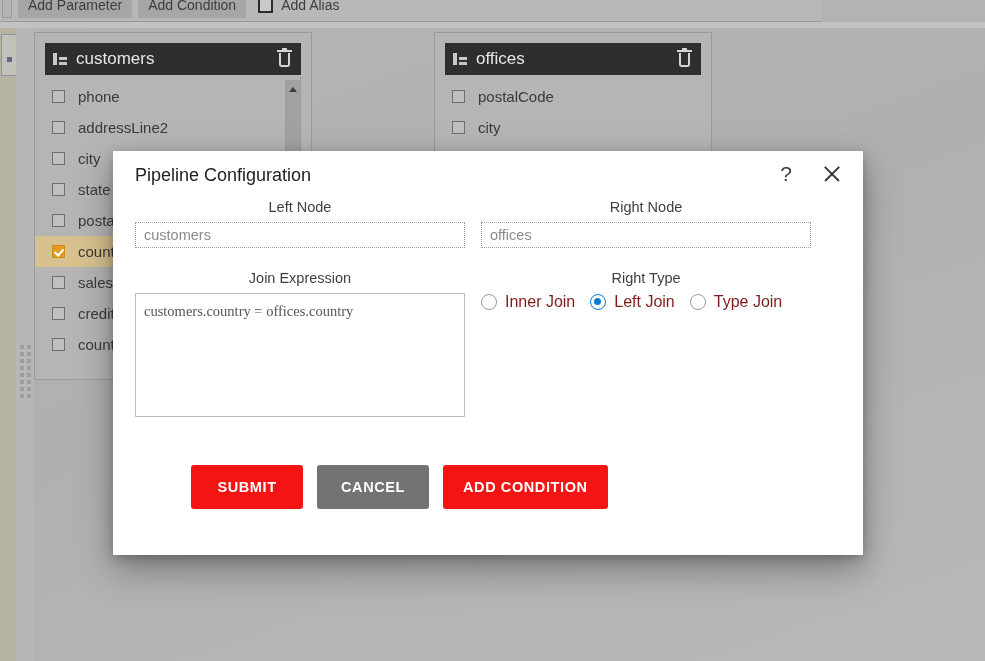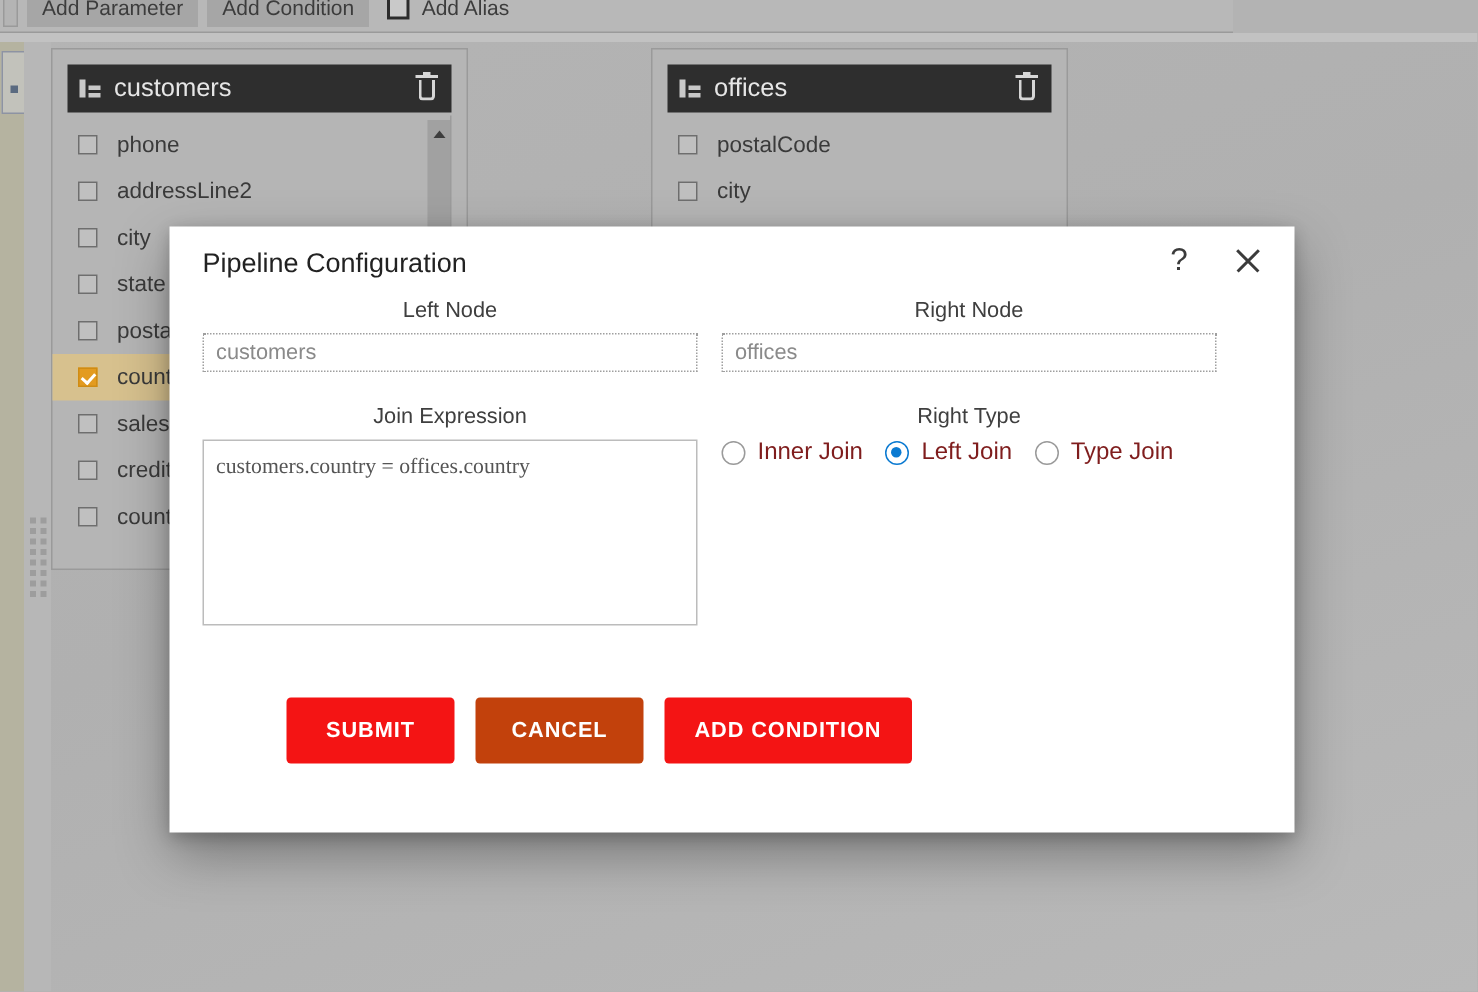--- a/index.html
+++ b/index.html
@@ -249,21 +249,21 @@
   .btn {
     height: 44px; border: none; border-radius: 3px;
     color: #ffffff; font-weight: bold; font-size: 14.5px;
     letter-spacing: 0.6px;
     font-family: "Liberation Sans", sans-serif;
     cursor: pointer;
     padding: 0 20px;
     min-width: 112px;
   }
   .btn-primary { background: #f41414; }
-  .btn-muted   { background: #c2410c; }
+  .btn-muted   { background: #737373; }
 </style>
 </head>
 <body>
 
 <div id="root">
 
   <div class="toolbar">
     <div class="tb-inner">
       <div class="tb-edge"></div>
       <div class="tb-btn">Add Parameter</div>

